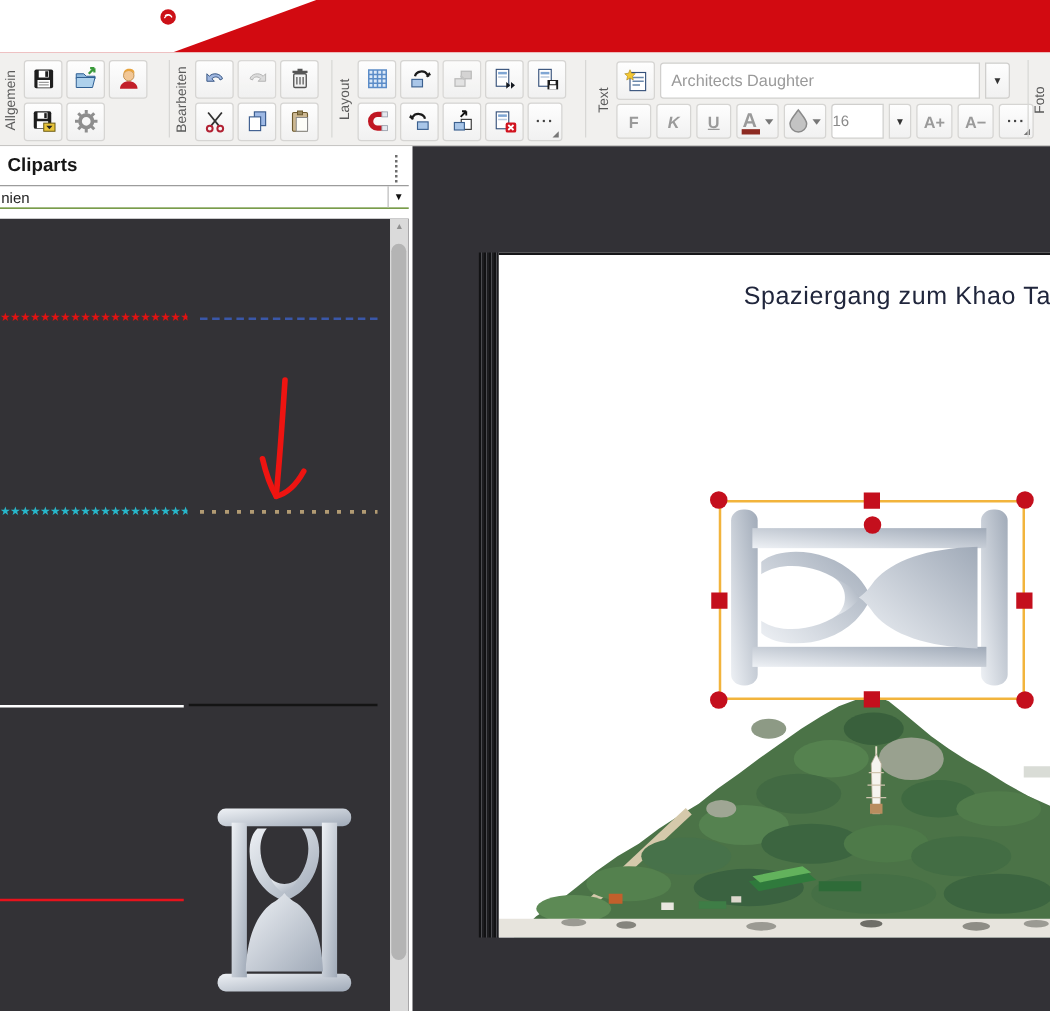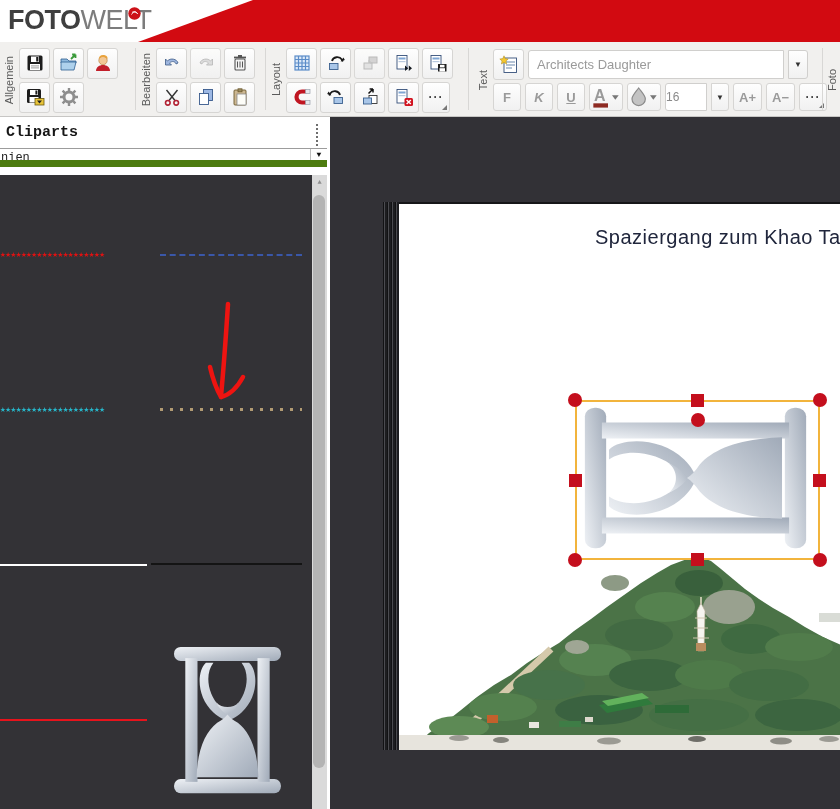--- a/index.html
+++ b/index.html
@@ -47,25 +47,25 @@
     display:flex; align-items:center; justify-content:center; cursor:pointer; }
   .sizebox { width:42px; height:28px; background:#fff; border:1px solid #d0cfcd; border-radius:3px 0 0 3px;
     display:flex; align-items:center; padding-left:0; font-size:12px; color:#8a8a8a; }
   .sizedd { width:18px; height:28px; border-radius:0 3px 3px 0; font-size:8px; color:#333; }
   .azbtn { width:29px; font-size:13px; font-weight:bold; color:#9a9a9a; }
   .morebtn { width:28px; position:relative; font-size:12px; color:#444; letter-spacing:1px; font-weight:bold; }
   .morebtn i { position:absolute; right:2px; bottom:2px; width:0; height:0; border-left:5px solid transparent;
     border-bottom:5px solid #777; }
 
   
-  .panel { position:absolute; left:0; top:117px; width:330px; bottom:0; background:#fff;font-family:Liberation Mono, monospace; }
+  .panel { position:absolute; left:0; top:117px; width:330px; bottom:0; background:#fff; }
   .panel-title { padding:7px 8px 3px 6px; font-size:15px; font-weight:bold; color:#161616; }
   .grip { position:absolute; right:12px; top:7px; height:22px; width:2px; border-left:2px dotted #6e6e6e; }
   .cat-combo { position:absolute; left:0; top:31px; right:3px; height:19px; background:#fff;
-    border-top:1px solid #9c9c9c; border-bottom:7px solid #4d7c0f; display:flex; }
+    border-top:1px solid #9c9c9c; border-bottom:1px solid #4d7c0f; display:flex; }
   .cat-value { flex:1; font-size:12px; color:#222; padding:2px 0 0 1px; overflow:hidden; white-space:nowrap; }
   .cat-dd { width:17px; border-left:1px solid #bdbdbd; display:flex; align-items:center; justify-content:center;
     font-size:8px; color:#111; cursor:pointer; }
   .cl-list { position:absolute; left:0; top:58px; right:3px; bottom:0; background:#333236; overflow:hidden; }
   .sb { position:absolute; right:0; top:0; bottom:0; width:15px; background:#dadada; }
   .sb-up { position:absolute; top:3px; left:0; width:15px; text-align:center; font-size:7px; color:#8f8f8f; }
   .sb-thumb { position:absolute; left:1px; top:20px; width:12px; height:573px; background:#b4b4b4; border-radius:6px; }
   .cl-item { position:absolute; cursor:pointer; }
   .stars { width:150px; overflow:hidden; white-space:nowrap; font-size:9.5px; letter-spacing:-0.5px; line-height:14px; }
   .stars-red  { left:0; top:73px; }
@@ -124,23 +124,20 @@
         <rect x="92" y="14" width="13" height="132"></rect>
         <path d="M37,19 C27,28 27,56 45,72 C52,78 56,79 60,81 C64,79 68,78 75,72 C93,56 93,28 83,19 L75,19 C84,30 82,52 68,66 C62,71 60,73 60,73 C60,73 58,71 52,66 C38,52 36,30 45,19 Z"></path>
         <path d="M48,61 C54,68 66,68 72,61 C68,70 62,73 60,75 C58,73 52,70 48,61 Z"></path>
         <path d="M60,74 C58,77 54,80 49,83 C36,93 28,112 27,141 L93,141 C92,112 84,93 71,83 C66,80 62,77 60,74 Z"></path>
       </g>
     </defs>
   </svg>
 
   <header class="topbar" style="background-color: rgb(210, 10, 17);">
     <div class="logo-wedge"></div>
-    <div class="logo">
-      <b>FOTO</b><span class="lt">WELT</span>
-    </div>
     <svg class="logo-badge" width="13" height="13" viewBox="0 0 13 13">
       <circle cx="6.5" cy="6.5" r="6.2" fill="#cc1118"></circle>
       <path d="M3.5 7.5c1.5-3 4.5-3 6-1M4 5.5c2-1.5 4.5-1 5.5 1.5" stroke="#fff" stroke-width="1" fill="none"></path>
     </svg>
   </header>
 
   <div class="toolbar">
 
     <div class="grp grp-general">
       <div class="vlabel">Allgemein</div>

